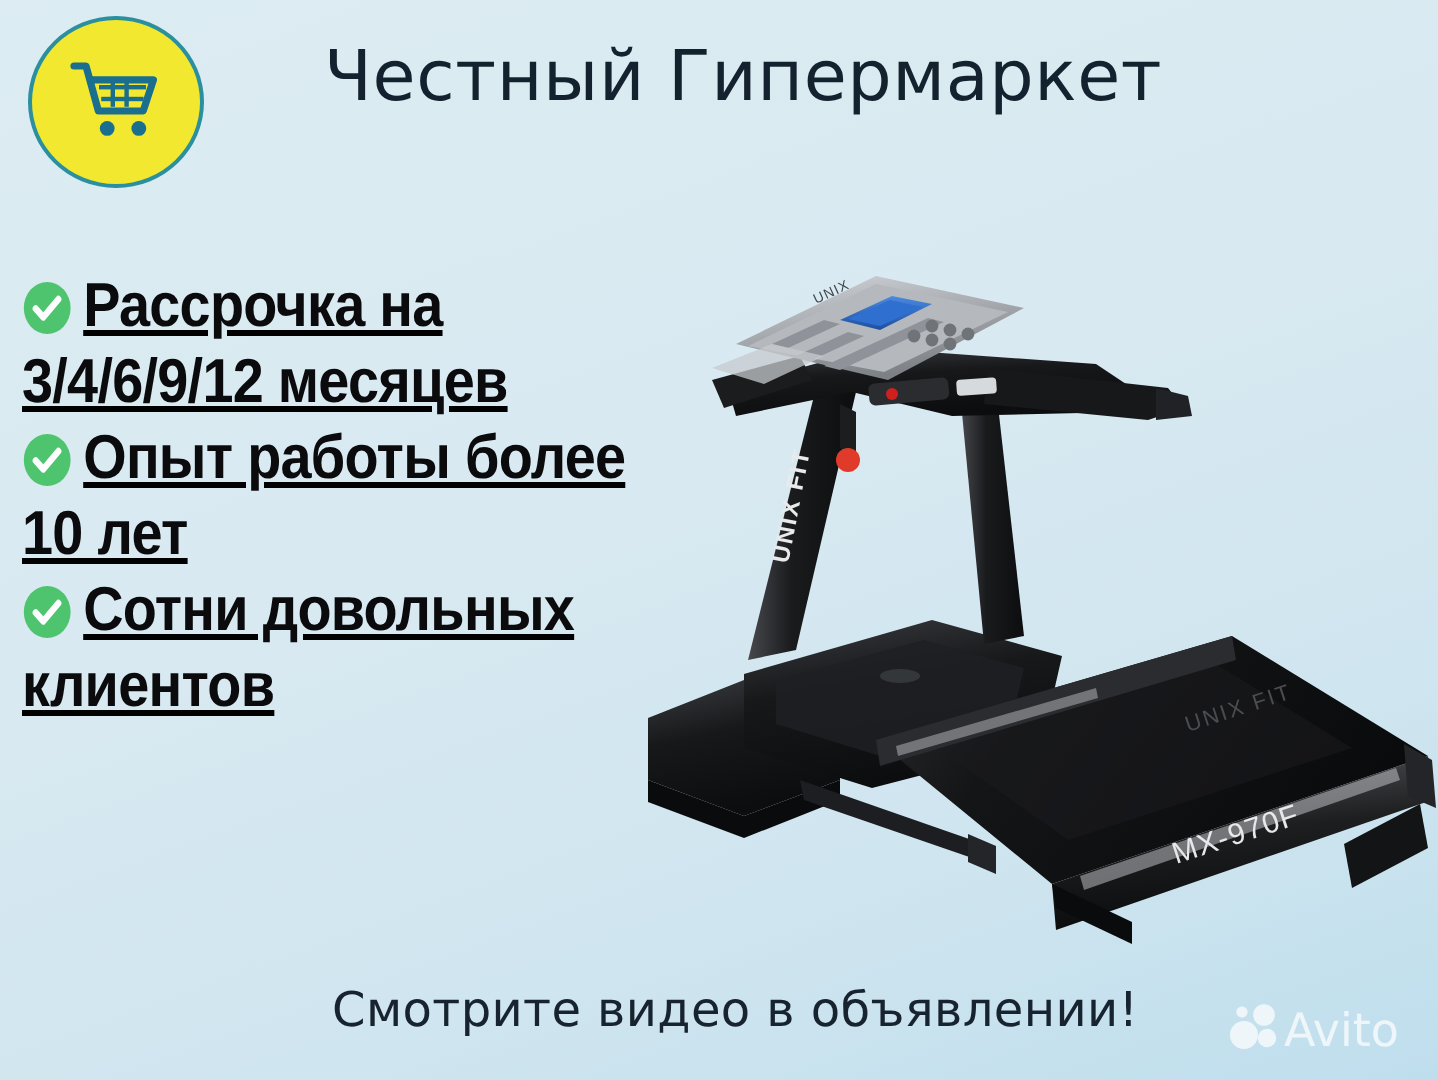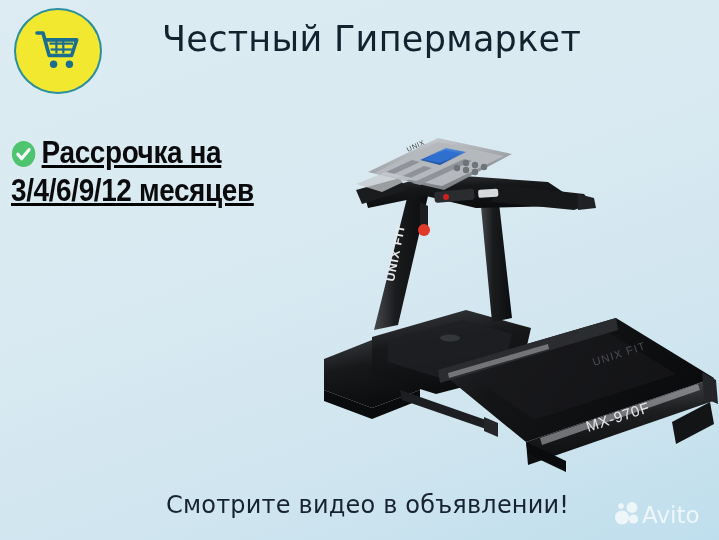--- a/index.html
+++ b/index.html
@@ -164,21 +164,43 @@
           <svg width="28" height="28" viewBox="0 0 28 28" aria-hidden="true">
             <circle cx="14" cy="14" r="13" fill="#4fc46e"></circle>
             <path d="M7.6 14.3 l4.2 4.3 l8.4 -9.0" fill="none" stroke="#ffffff" stroke-width="3.4" stroke-linecap="round" stroke-linejoin="round"></path>
           </svg>
         </span><span>Рассрочка на</span>
       </span>
       <span class="feature-line">3/4/6/9/12 месяцев</span>
     </div>
 
 
-
+    <div>
+      <span class="feature-line">
+        <span class="check-icon">
+          <svg width="28" height="28" viewBox="0 0 28 28" aria-hidden="true">
+            <circle cx="14" cy="14" r="13" fill="#4fc46e"></circle>
+            <path d="M7.6 14.3 l4.2 4.3 l8.4 -9.0" fill="none" stroke="#ffffff" stroke-width="3.4" stroke-linecap="round" stroke-linejoin="round"></path>
+          </svg>
+        </span><span>Опыт работы более</span>
+      </span>
+      <span class="feature-line">10 лет</span>
+    </div>
+
+    <div>
+      <span class="feature-line">
+        <span class="check-icon">
+          <svg width="28" height="28" viewBox="0 0 28 28" aria-hidden="true">
+            <circle cx="14" cy="14" r="13" fill="#4fc46e"></circle>
+            <path d="M7.6 14.3 l4.2 4.3 l8.4 -9.0" fill="none" stroke="#ffffff" stroke-width="3.4" stroke-linecap="round" stroke-linejoin="round"></path>
+          </svg>
+        </span><span>Сотни довольных</span>
+      </span>
+      <span class="feature-line">клиентов</span>
+    </div>
   </div>
 
   <div id="product">
     <svg width="403" height="348" viewBox="0 0 403 348" aria-hidden="true">
       <defs>
         <linearGradient id="deckTop" x1="0" y1="0" x2="1" y2="0.35">
           <stop offset="0%" stop-color="#2b2c2f"></stop>
           <stop offset="35%" stop-color="#141517"></stop>
           <stop offset="100%" stop-color="#0a0b0c"></stop>
         </linearGradient>

